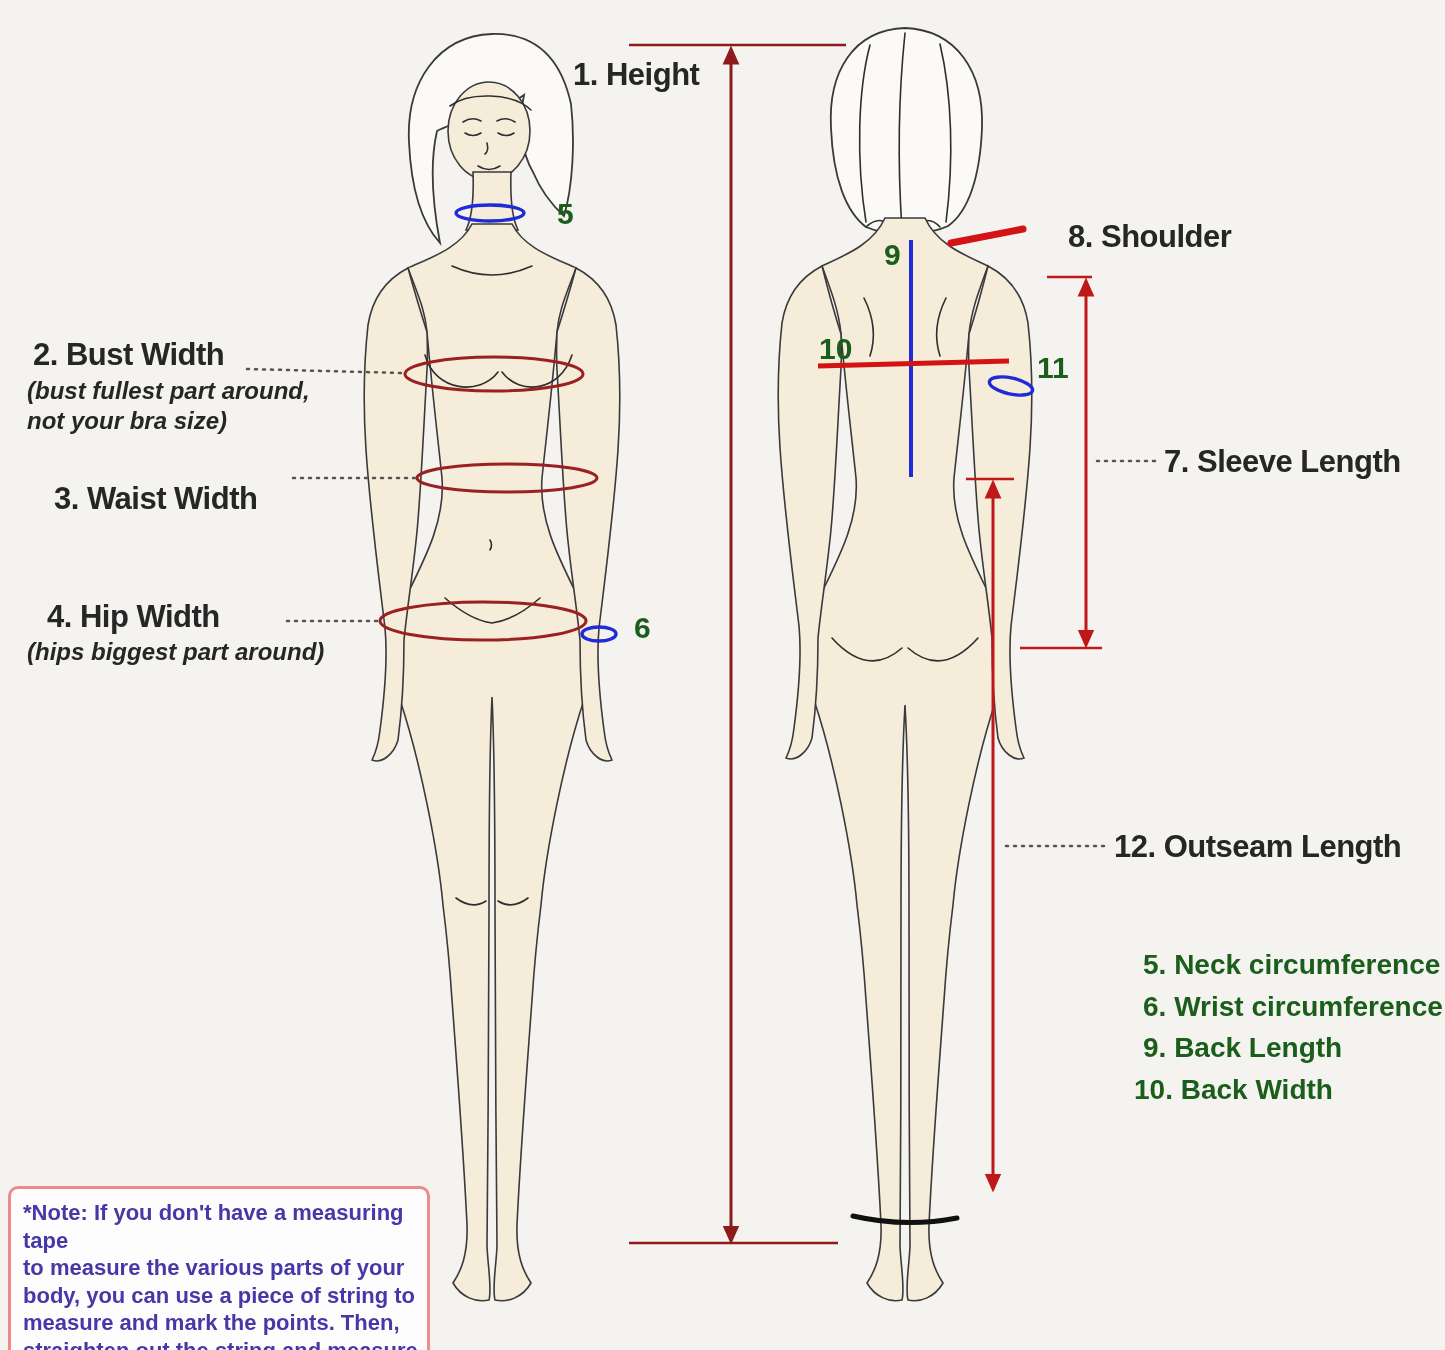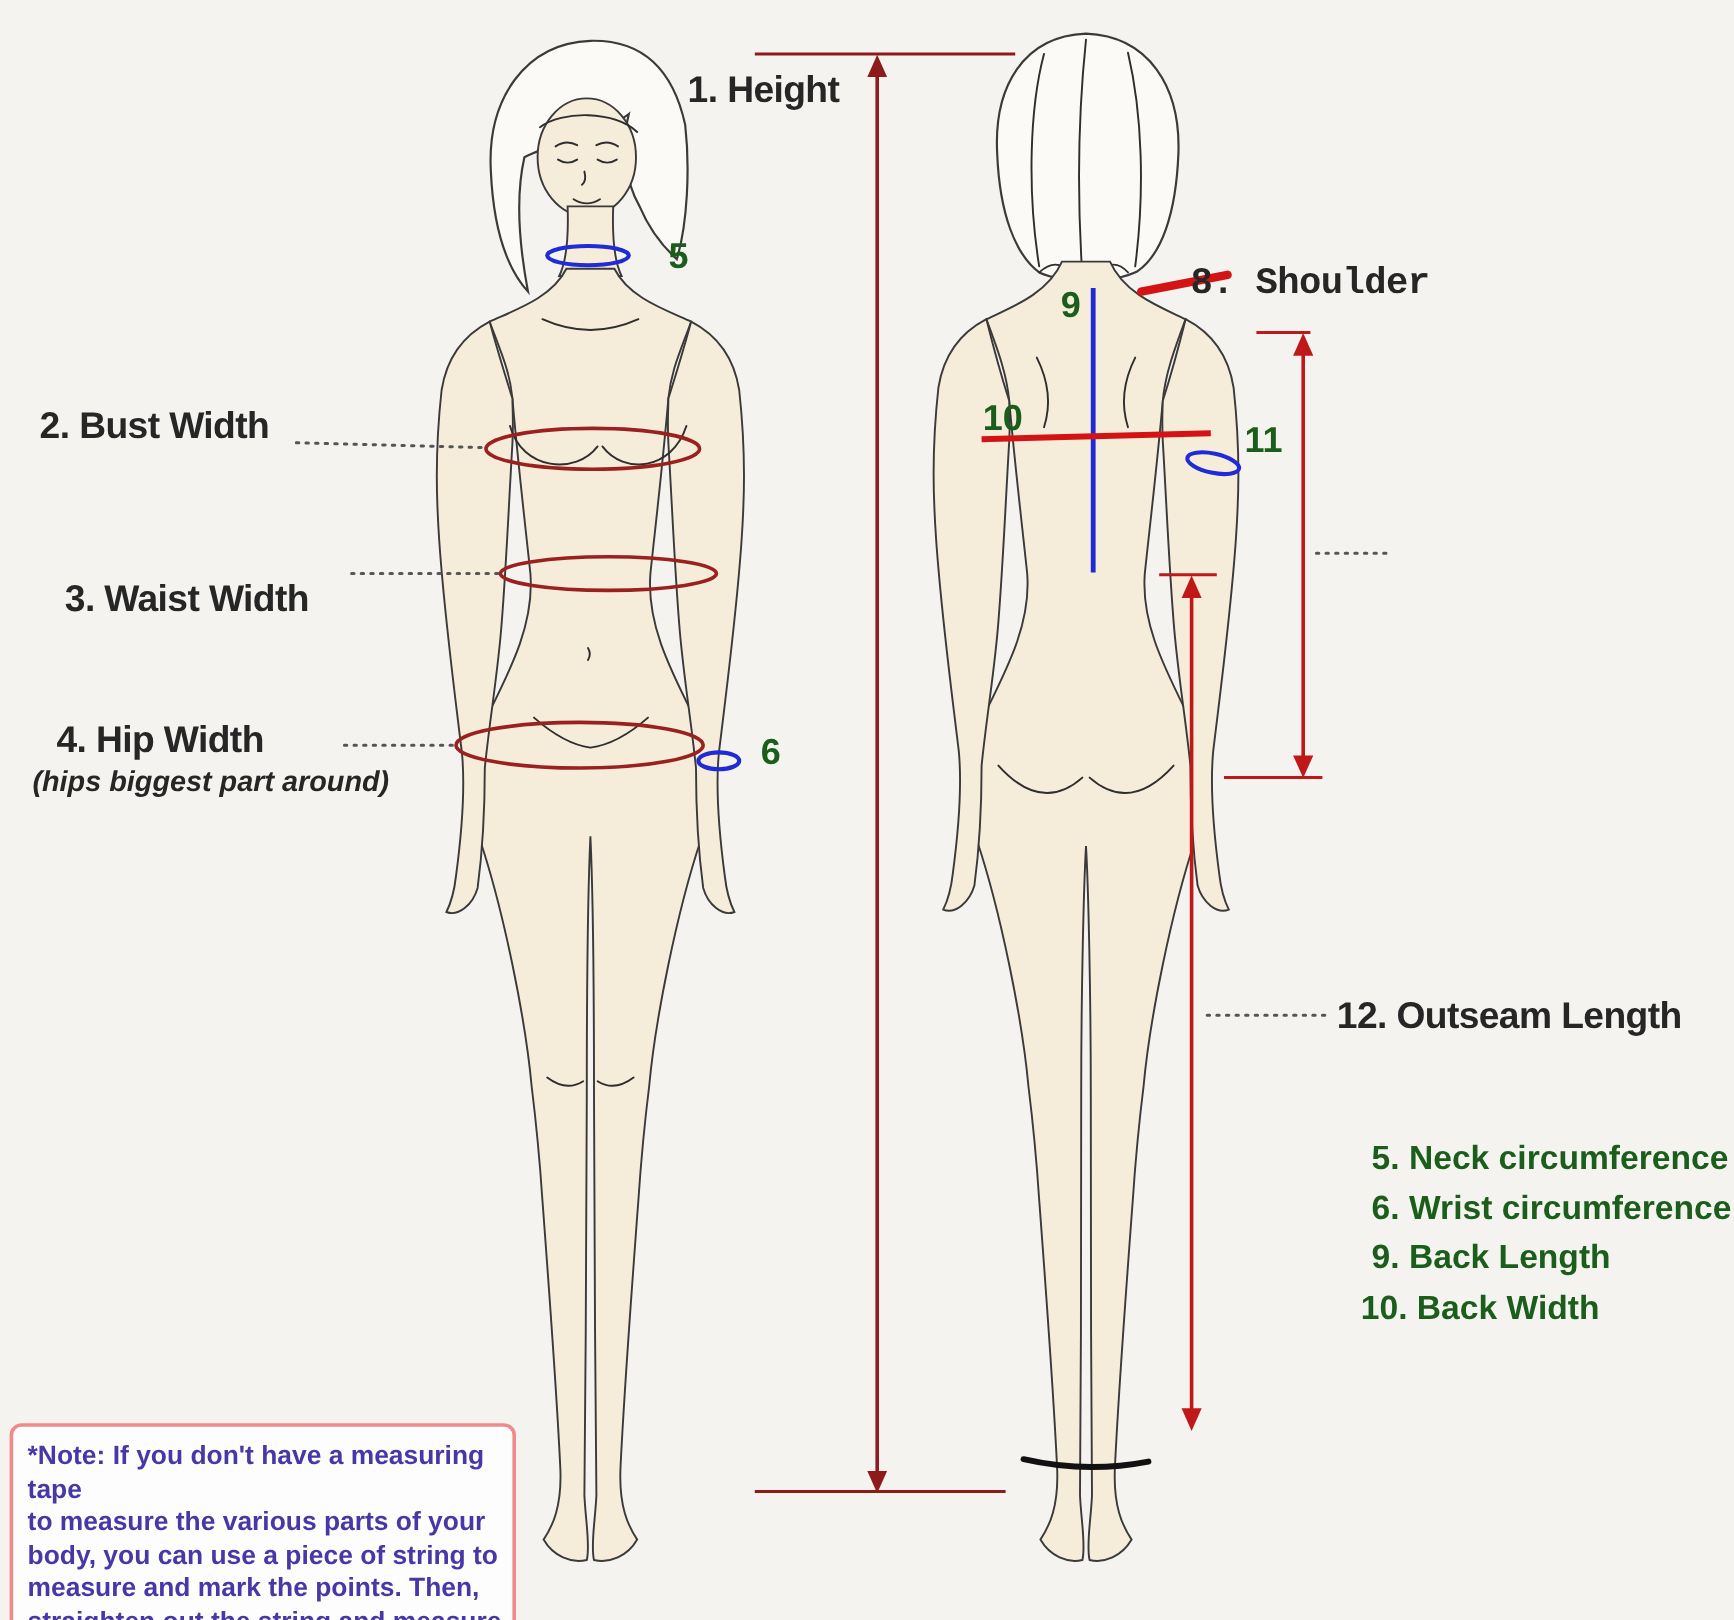--- a/index.html
+++ b/index.html
@@ -115,27 +115,30 @@
 
       <line x1="966" y1="479" x2="1014" y2="479" stroke="#c01818" stroke-width="2.5"></line>
       <line x1="993" y1="488" x2="993" y2="1184" stroke="#c01818" stroke-width="3" marker-start="url(#mRed)" marker-end="url(#mRed)"></line>
       <line class="leader" x1="1006" y1="846" x2="1106" y2="846"></line>
     </g>
   </svg>
 
   <div class="lbl" style="left:573px;top:57px;">1. Height</div>
 
   <div class="lbl" style="left:33px;top:337px;">2. Bust Width</div>
+  <div class="sub" style="left:27px;top:376px;">(bust fullest part around,
+not your bra size)</div>
 
   <div class="lbl" style="left:54px;top:461px;margin-top:20px;">3. Waist Width</div>
 
   <div class="lbl" style="left:47px;top:599px;">4. Hip Width</div>
   <div class="sub" style="left:27px;top:637px;text-align:center;">(hips biggest part around)</div>
 
-  <div class="lbl" style="left:992px;top:219px;font-family:Liberation Mono, monospace;">8. Shoulder</div>
+  <div class="lbl" style="left:1068px;top:219px;">8. Shoulder</div>
+  <div class="lbl" style="left:1164px;top:444px;">7. Sleeve Length</div>
   <div class="lbl" style="left:1114px;top:829px;">12. Outseam Length</div>
 
   <div class="marker" style="left:557px;top:197px;">5</div>
   <div class="marker" style="left:634px;top:611px;">6</div>
   <div class="marker" style="left:884px;top:238px;">9</div>
   <div class="marker" style="left:819px;top:332px;">10</div>
   <div class="marker" style="left:1037px;top:351px;text-align:center;">11</div>
 
   <div class="legend">
     <div class="li ind">5. Neck circumference</div>

